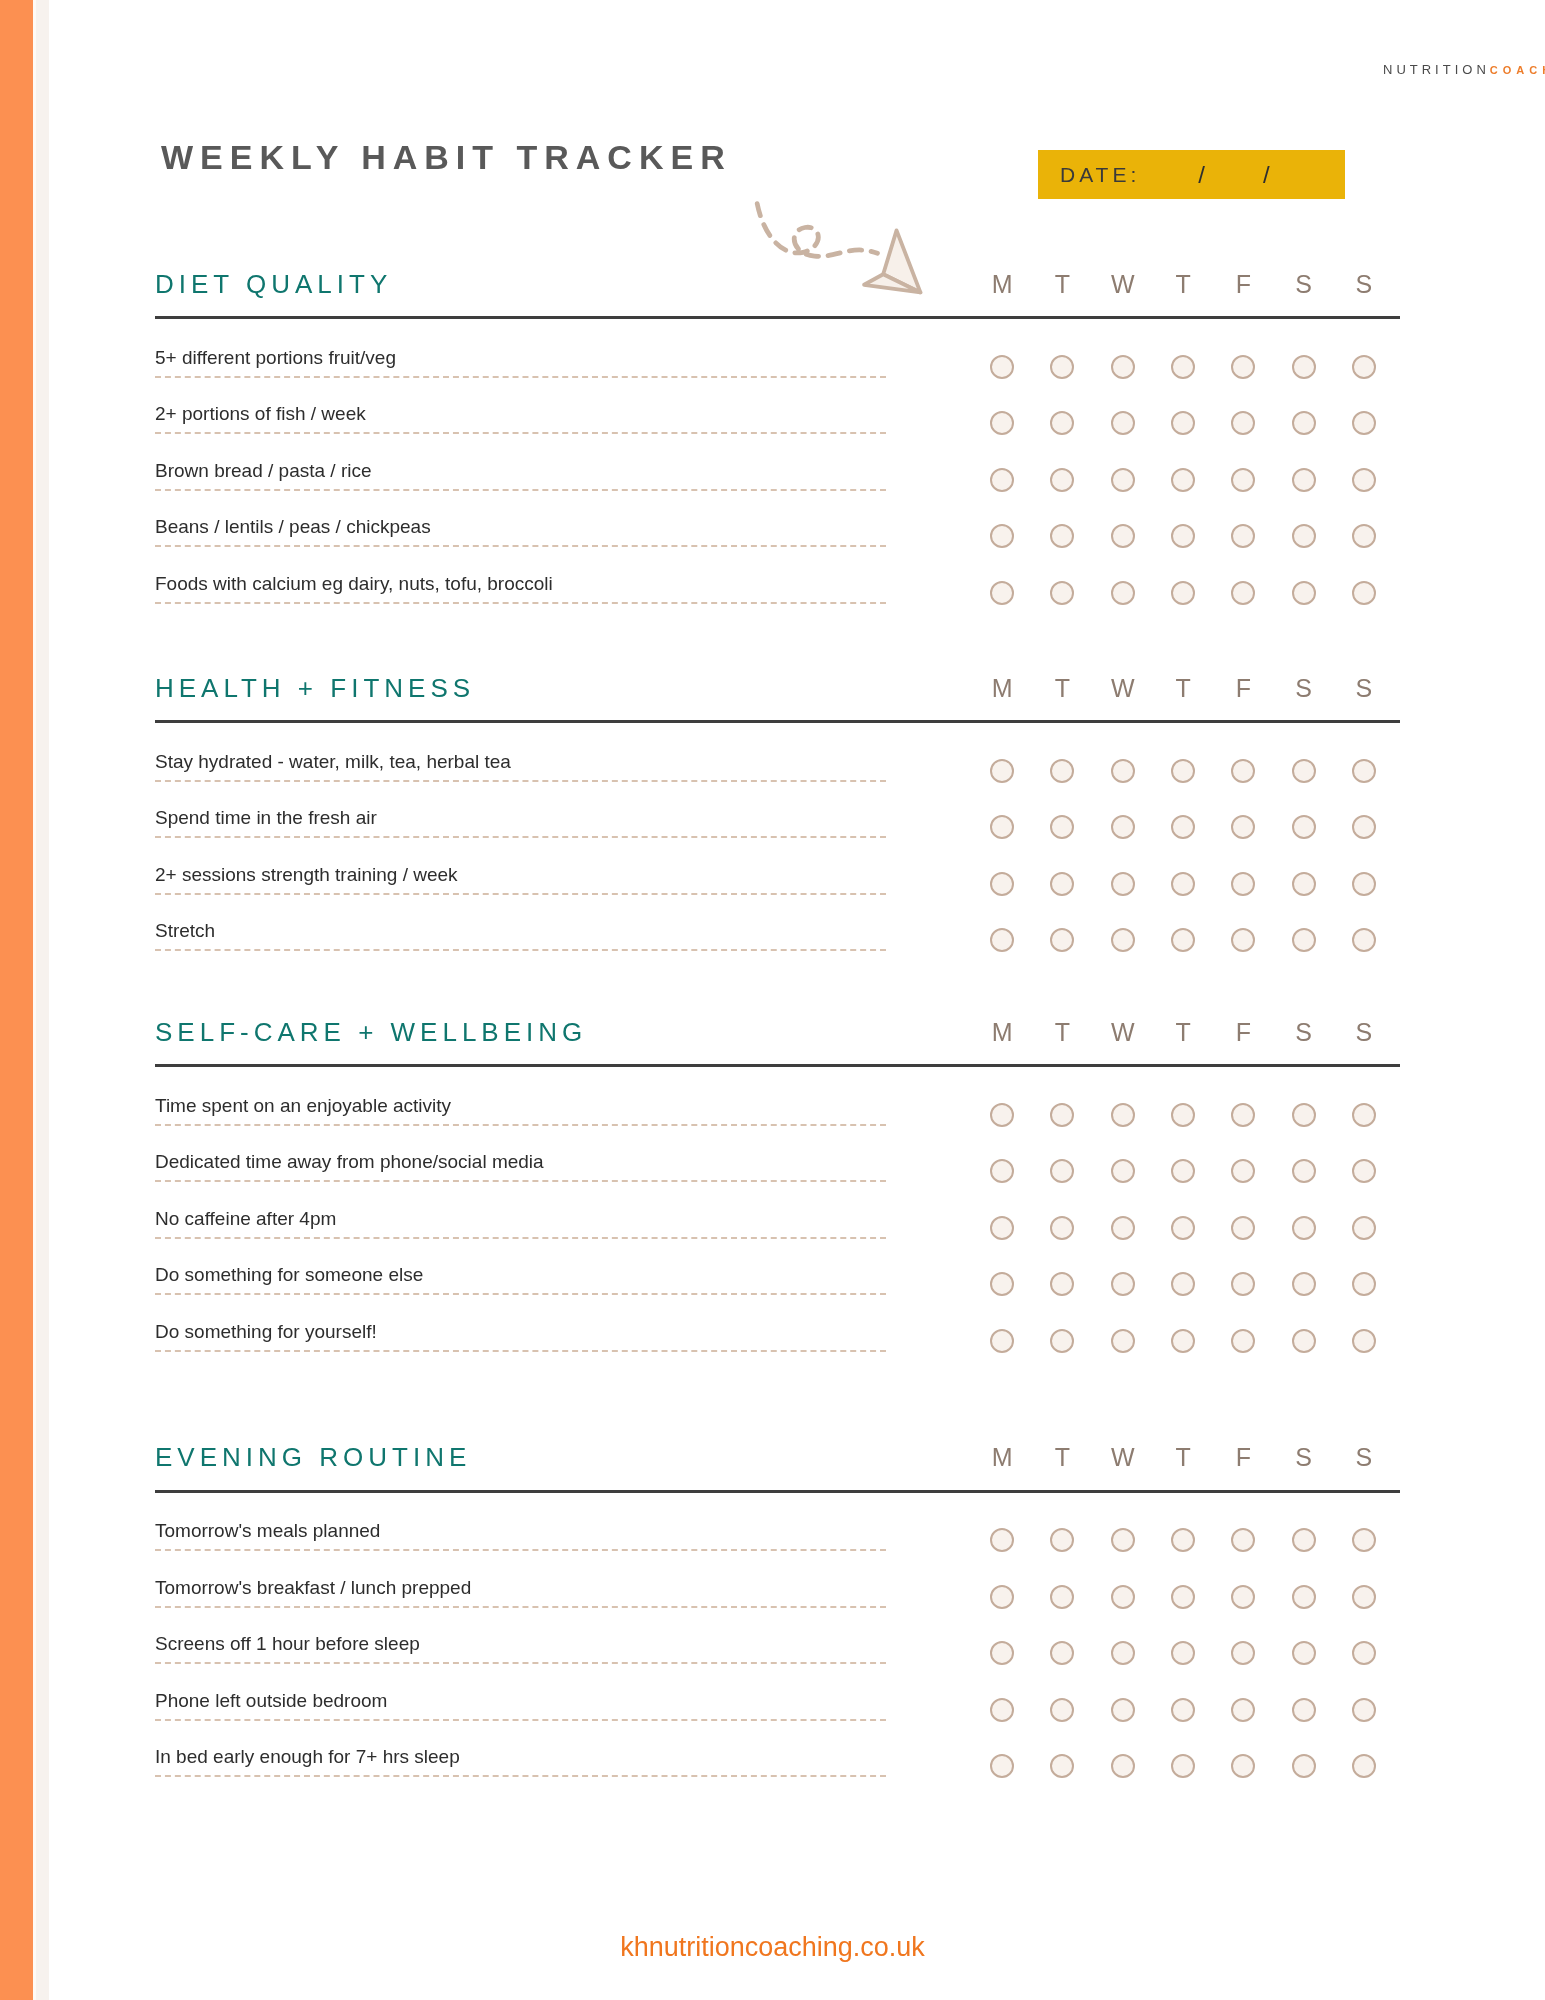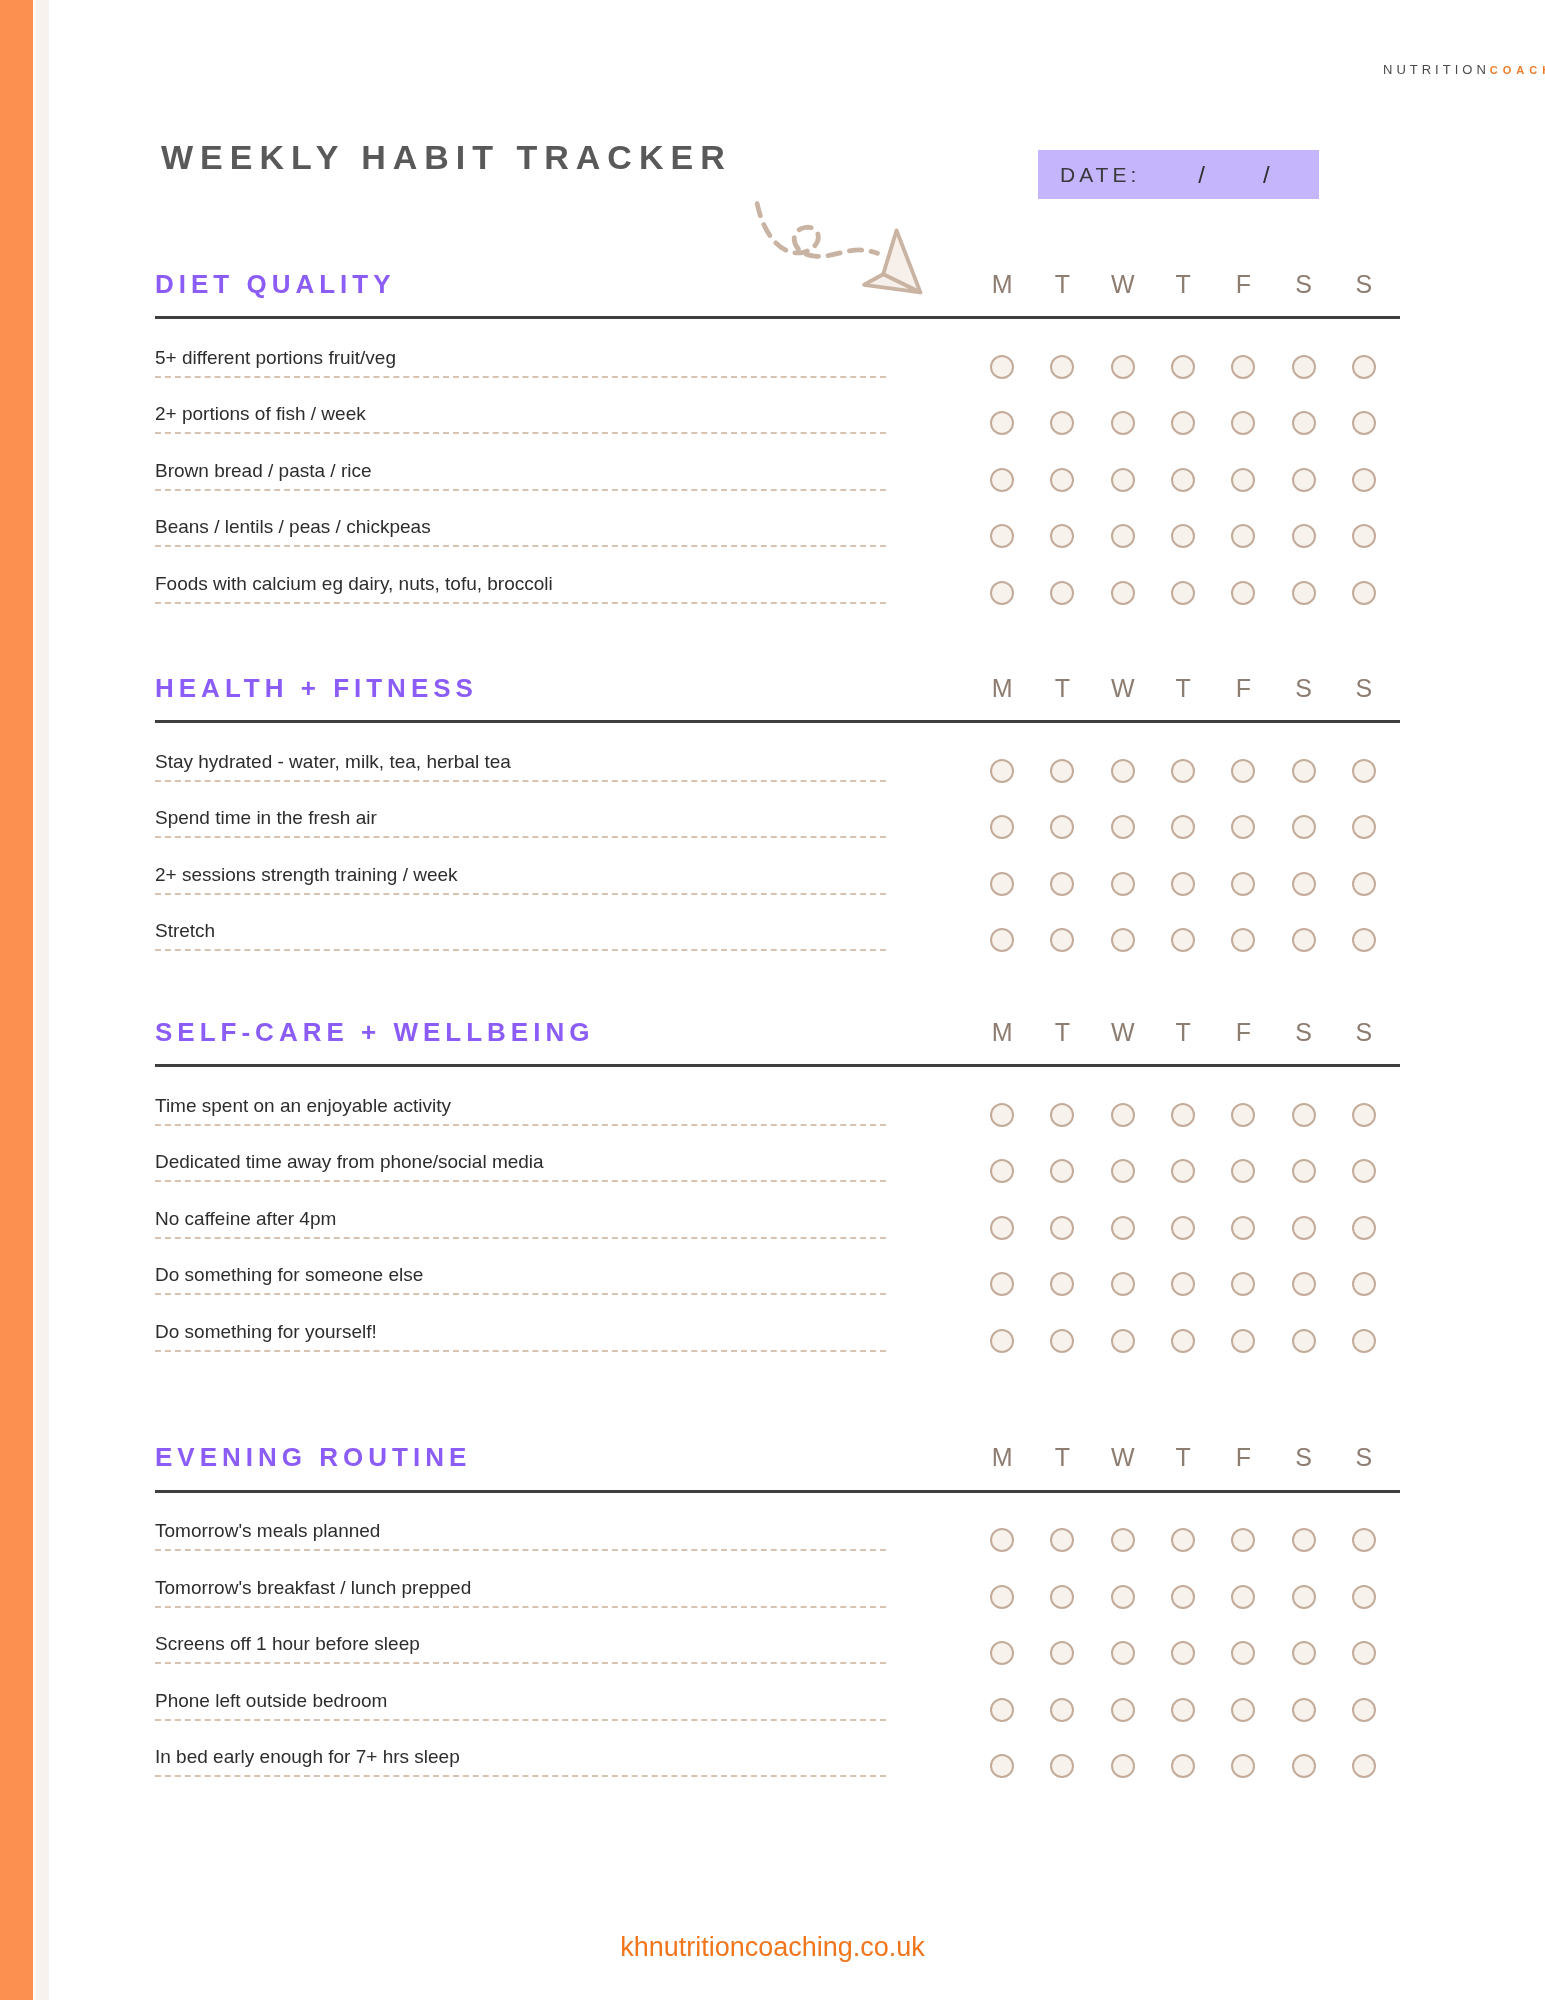--- a/index.html
+++ b/index.html
@@ -10,40 +10,40 @@
   
   .stripe-orange { position:absolute; left:0; top:0; width:33px; height:2000px; background:#fc9051; }
   .stripe-gap    { position:absolute; left:33px; top:0; width:3px;  height:2000px; background:#fffaf5; }
   .stripe-beige  { position:absolute; left:36px; top:0; width:13px; height:2000px; background:#f7f2ee; }
 
   
   .page-title { position:absolute; left:161px; top:138px; font-size:34px; font-weight:700;
                 letter-spacing:7px; color:#595959; white-space:nowrap; }
 
   
-  .date-box { position:absolute; left:1038px; top:150px; width:281px; height:49px;
-              background:#c4b5fd; display:flex; align-items:center; padding-left:22px;
+  .date-box { position:absolute; left:1038px; top:150px; width:307px; height:49px;
+              background:#eab308; display:flex; align-items:center; padding-left:22px;
               color:#3a3a3a; font-size:21px; }
   .date-label { letter-spacing:4px; }
   .date-slash { margin-left:58px; font-size:24px; color:#2f2f2f; }
 
   
   .logo { position:absolute; right:42px; top:22px; width:120px; display:flex;
           flex-direction:row; align-items:center; }
   .logo svg { display:block; }
   .logo-line1 { margin-top:2px; font-size:13px; letter-spacing:4px; color:#4a4a4a; }
   .logo-line2 { margin-top:2px; font-size:11px; letter-spacing:5px; color:#ed7d2b; font-weight:bold; }
 
   
   .plane { position:absolute; left:742px; top:196px; }
 
   
   .content { position:absolute; left:155px; top:266px; width:1245px; }
   .section-header { display:flex; justify-content:space-between; align-items:center; height:36px; }
-  .section-title { font-size:26px; font-weight:700; letter-spacing:5px; color:#8b5cf6; white-space:nowrap; }
+  .section-title { font-size:26px; font-weight:400; letter-spacing:5px; color:#0f766e; white-space:nowrap; }
   .rule { border-top:3px solid #3e3e3e; margin-top:14px; }
   .rows { margin-top:8px; }
   .section + .section { margin-top:60.5px; }
   .section:nth-of-type(3) { margin-top:57px; }
   .section:nth-of-type(4) { margin-top:82px; }
 
   .habit-row { position:relative; height:56.5px; }
   .habit-label { position:absolute; left:0; bottom:6px; width:731px;
                  border-bottom:2px dashed #d8c2b0; padding-bottom:7px;
                  font-size:19px; color:#2d2d2d; white-space:nowrap; overflow:hidden; }

